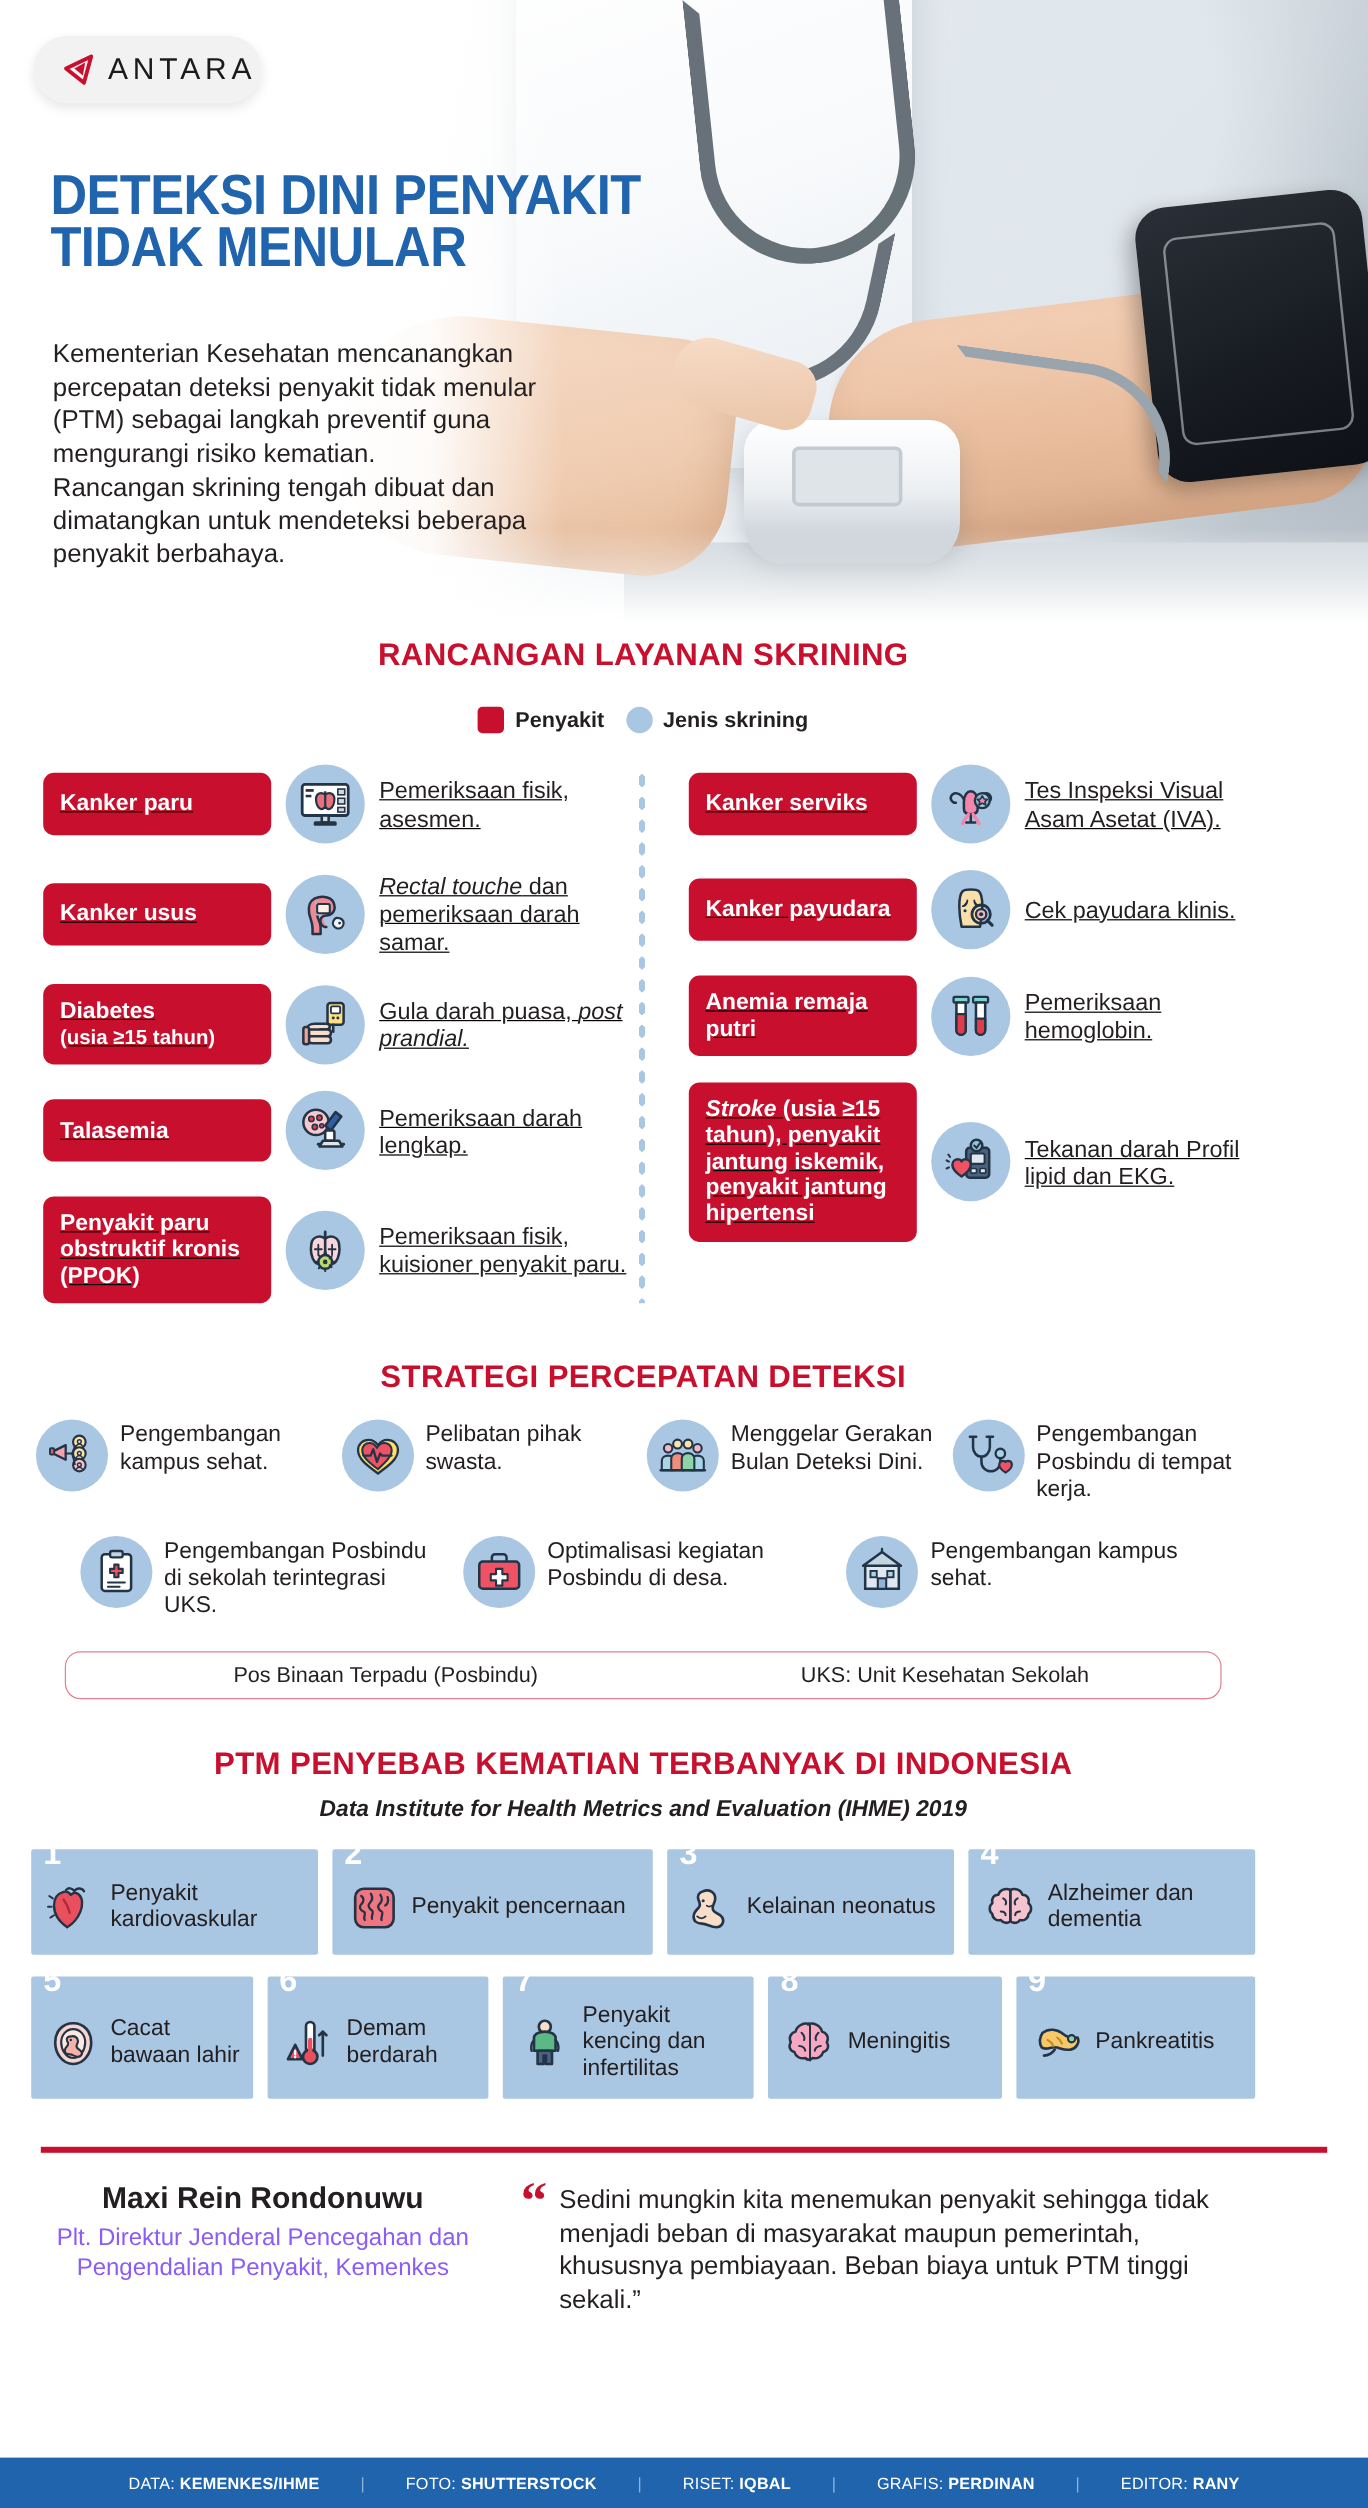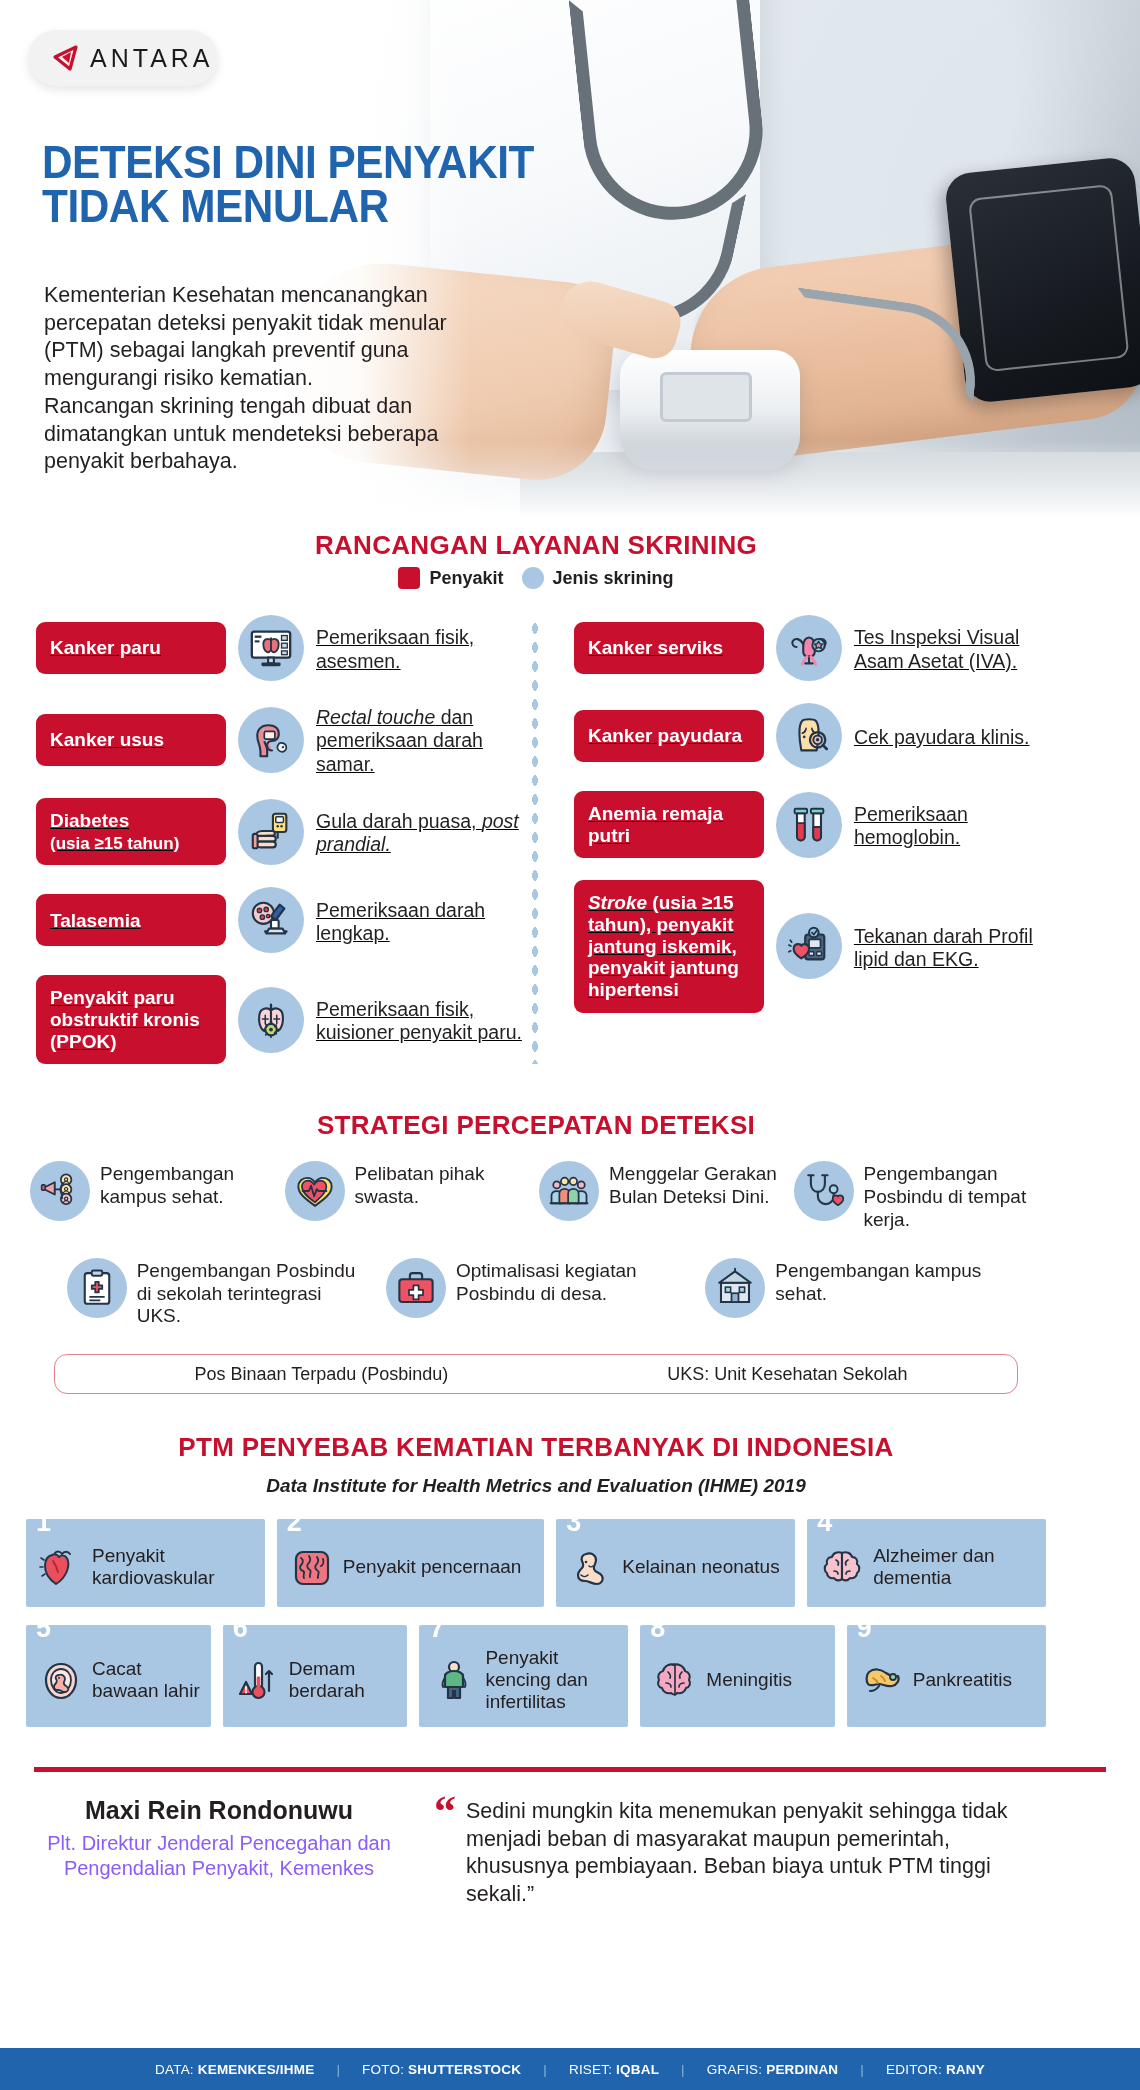--- a/index.html
+++ b/index.html
@@ -146,21 +146,21 @@
   .hero-intro p { margin:0; }
   .hero-intro .p2 { margin-top:0; }
 
   
   .sec-head {
     text-align:center; color:#c8102e; font-weight:700;
     font-size:26px; letter-spacing:.3px;
   }
 
   
-  .legend { display:flex; justify-content:center; align-items:flex-end; gap:18px; margin-top:6px; }
+  .legend { display:flex; justify-content:center; align-items:flex-end; gap:18px; margin-top:28px; }
   .legend-item { display:flex; align-items:center; gap:9px; font-size:18px; font-weight:700; color:#231f20; }
   .lg-sq { width:22px; height:22px; background:#c8102e; border-radius:4px; }
   .lg-ci { width:22px; height:22px; background:#a9c6e2; border-radius:50%; }
 
   
   .screen-wrap {
     position:relative; margin-top:26px; padding:0 36px;
     display:flex; gap:0; align-items:flex-start;text-decoration:underline;
   }
   .scol { width:518px; }
@@ -247,21 +247,21 @@
   .qleft { width:370px; text-align:center; padding-top:2px; }
   .qname { font-size:25px; font-weight:700; color:#231f20; }
   .qrole { font-size:20px; line-height:1.25; color:#8b5cf6; margin-top:6px; }
   .qright { flex:1; display:flex; gap:10px; padding-left:14px; }
   .qmark { font-size:44px; color:#c8102e; font-weight:700; line-height:.8; font-family:"Liberation Serif", serif; }
   .qtext { font-size:21.5px; line-height:1.28; color:#231f20; padding-top:4px; }
 
   
   .footer {
     position:absolute; left:0; bottom:0; width:1140px; height:42px;
-    background:#1f64ad; display:flex; align-items:center; justify-content:center; gap:0;
+    background:#1f64ad; display:flex; align-items:center; justify-content:center; gap:12px;
     color:#ffffff; font-size:13.5px; letter-spacing:.2px;
   }
   .footer .cred { padding:0 22px; }
   .footer .cred b { font-weight:700; }
   .footer .sep { color:#8fb4d8; }
 </style>
 </head>
 <body>
 
 <div class="page">

